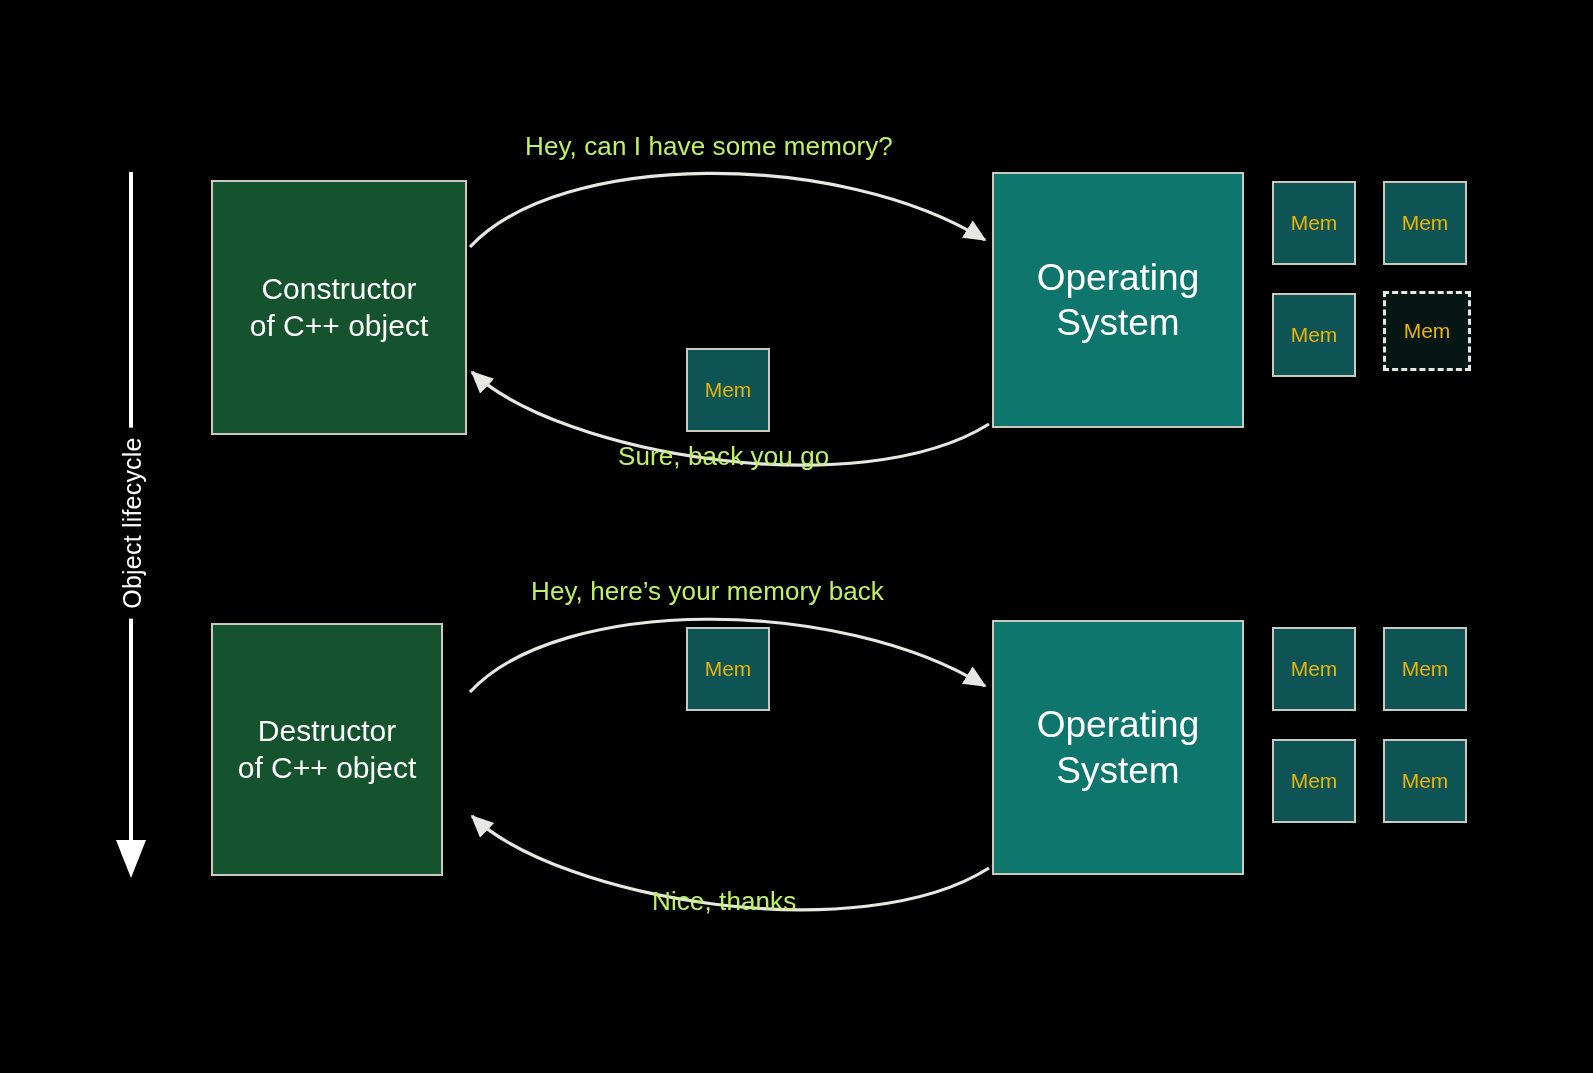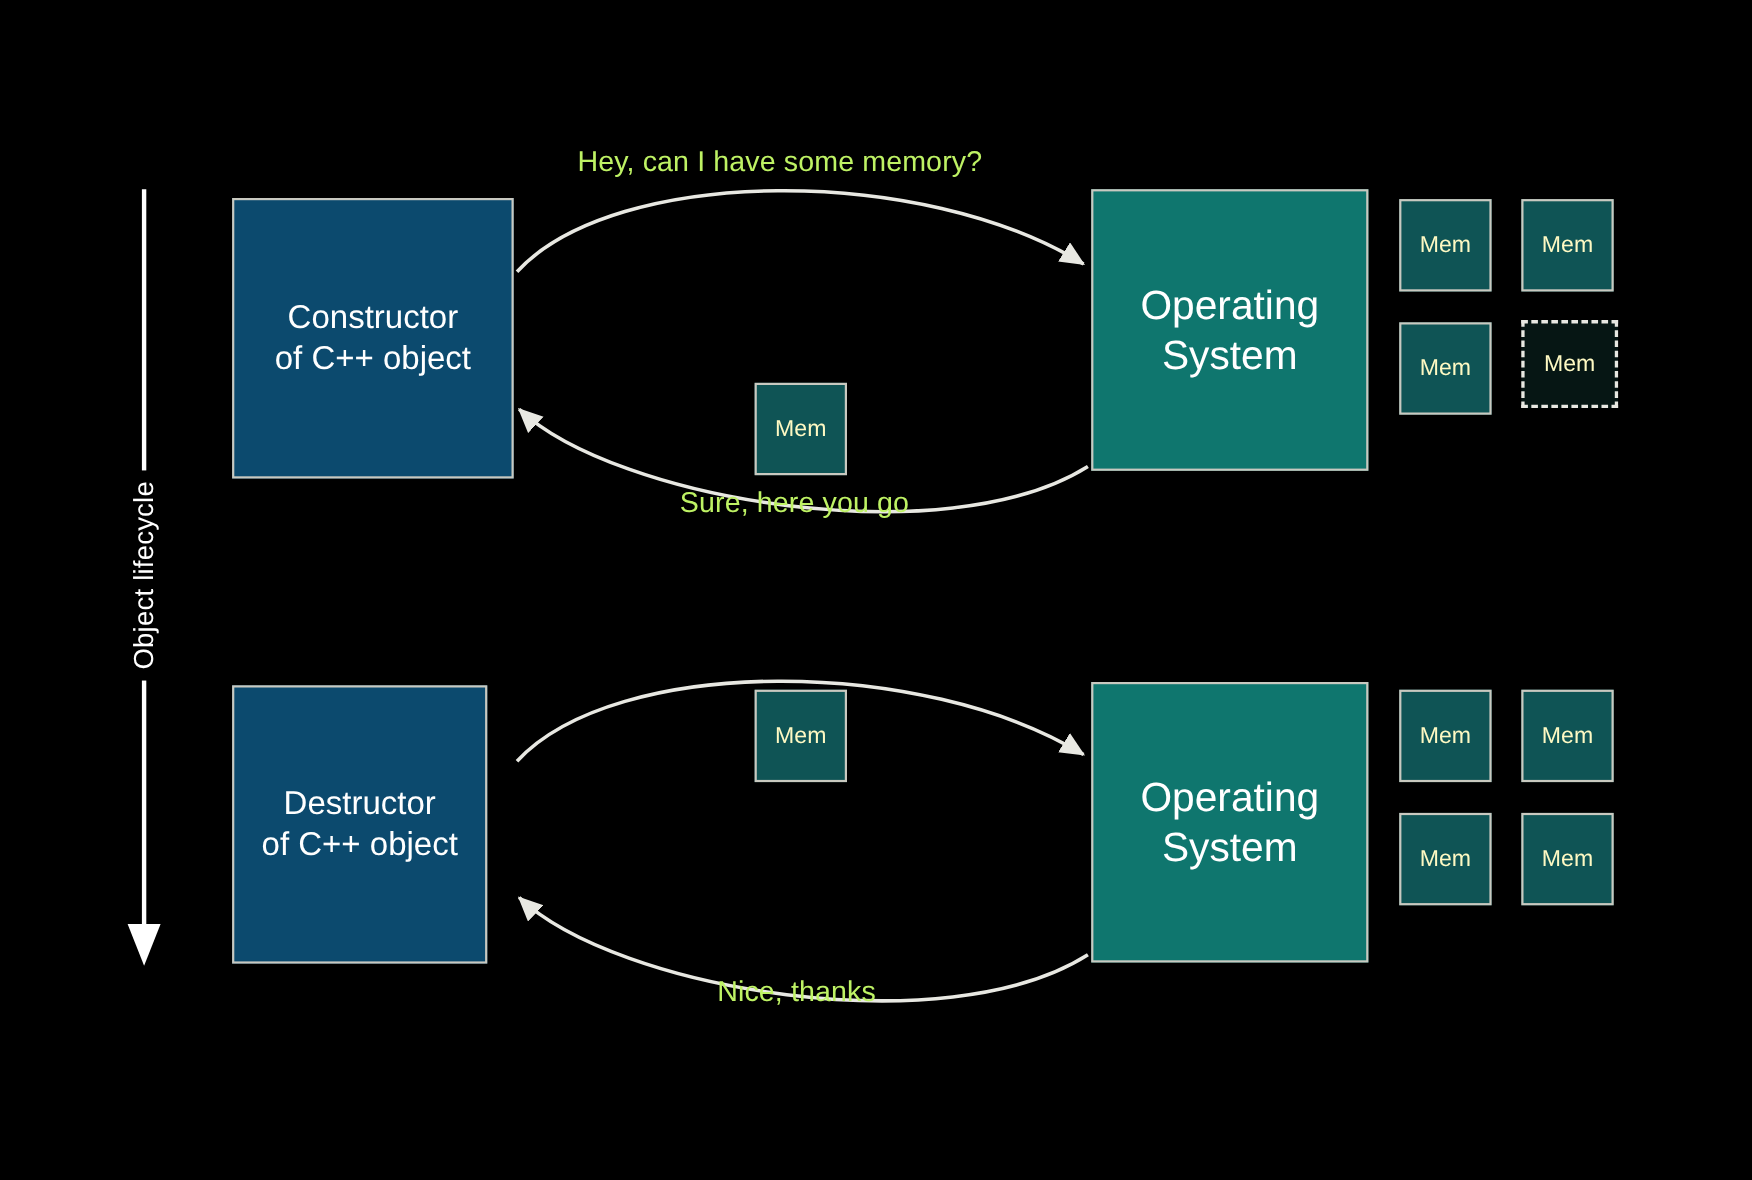--- a/index.html
+++ b/index.html
@@ -57,21 +57,21 @@
     box-sizing: border-box;
     border: 2px solid #c9c9c0;
     display: flex;
     align-items: center;
     justify-content: center;
     text-align: center;
     color: #ffffff;
     line-height: 1.22;
   }
   .node-box.actor {
-    background: #0c4a6e;
+    background: #14532d;
     font-size: 30px;
   }
   .node-box.os {
     background: #0f766e;
     font-size: 37px;
   }
   .node-text {
     white-space: pre-line;
     display: block;
   }
@@ -80,21 +80,21 @@
   .mem-block {
     position: absolute;
     box-sizing: border-box;
     width: 84px;
     height: 84px;
     background: #0f5455;
     border: 2px solid #c9c9c0;
     display: flex;
     align-items: center;
     justify-content: center;
-    color: #fef9c3;
+    color: #eab308;
     font-size: 21px;
   }
   .mem-block.free {
     background: #061614;
     border: 3px dashed #e8e8e2;
   }
 
   
   .caption {
     position: absolute;
@@ -138,21 +138,21 @@
     <span class="node-text">Constructor
 of C++ object</span>
   </div>
 
   <div class="caption" style="left:525px; top:131px;">Hey, can I have some memory?</div>
 
   <div class="mem-block" style="left:686px; top:348px;">
     <span>Mem</span>
   </div>
 
-  <div class="caption" style="left:618px; top:441px;">Sure, here you go</div>
+  <div class="caption" style="left:618px; top:441px;">Sure, back you go</div>
 
   <div class="node-box os" style="left:992px; top:172px; width:252px; height:256px;">
     <span class="node-text">Operating
 System</span>
   </div>
 
   <div class="mem-block" style="left:1272px; top:181px;">
     <span>Mem</span>
   </div>
   <div class="mem-block" style="left:1383px; top:181px;">
@@ -163,20 +163,21 @@
   </div>
   <div class="mem-block free" style="left:1383px; top:291px; width:88px; height:80px;">
     <span>Mem</span>
   </div>
 
   <div class="node-box actor" style="left:211px; top:623px; width:232px; height:253px;">
     <span class="node-text">Destructor
 of C++ object</span>
   </div>
 
+  <div class="caption" style="left:531px; top:576px;">Hey, here’s your memory back</div>
 
   <div class="mem-block" style="left:686px; top:627px;">
     <span>Mem</span>
   </div>
 
   <div class="caption" style="left:652px; top:886px;">Nice, thanks</div>
 
   <div class="node-box os" style="left:992px; top:620px; width:252px; height:255px;">
     <span class="node-text">Operating
 System</span>

